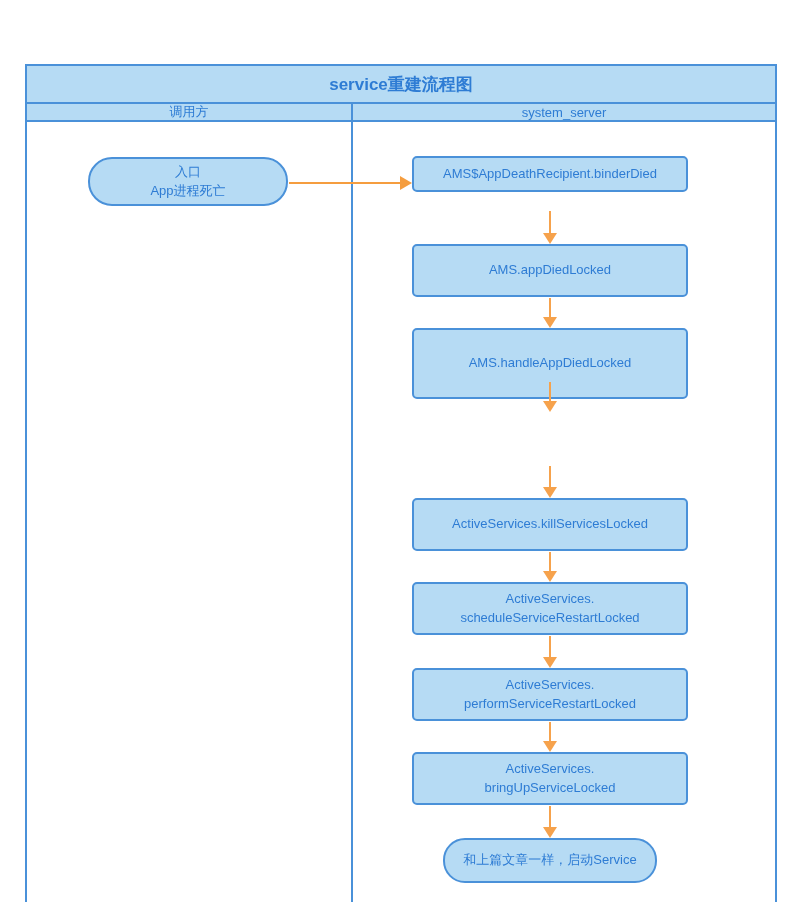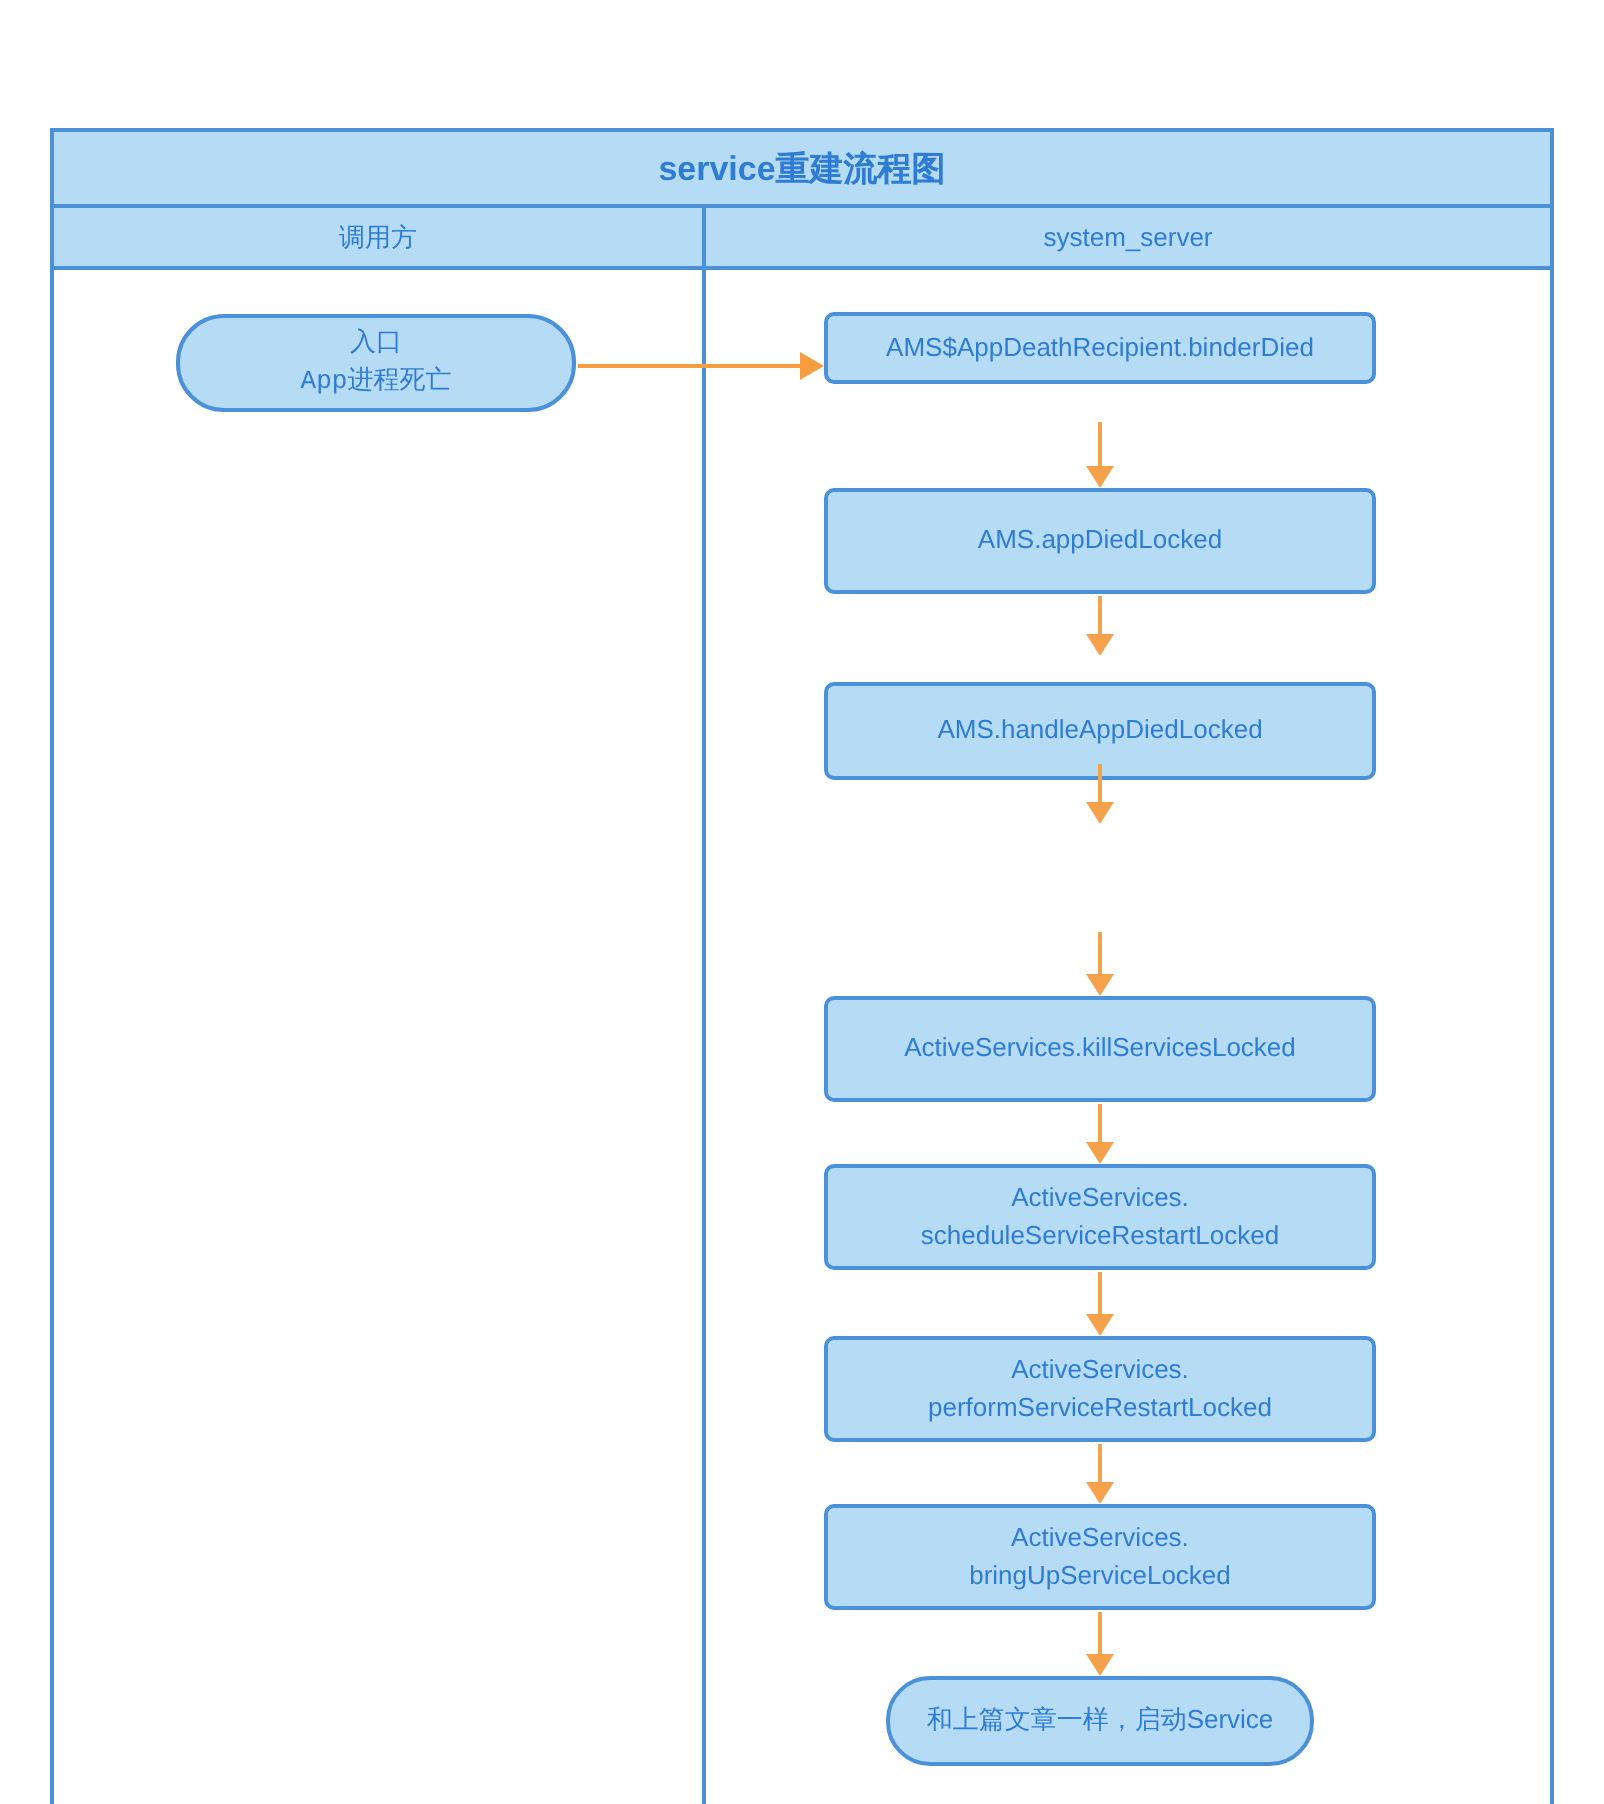--- a/index.html
+++ b/index.html
@@ -37,21 +37,21 @@
     align-items: center;
     justify-content: center;
     font-size: 17px;
     font-weight: bold;
     color: #2e7cd4;
   }
   
   .lane-header {
     position: absolute;
     top: 62px;
-    height: 33px;
+    height: 20px;
     box-sizing: border-box;
     background: #b6dbf4;
     border: 2px solid #4a91d9;
     display: flex;
     align-items: center;
     justify-content: center;
     font-size: 13px;
     color: #2e7cd4;
   }
   .lane-header.left  { left: 25px;  width: 328px; }
@@ -80,30 +80,29 @@
   }
   .node.box {
     left: 412px;
     width: 276px;
     border-radius: 5px;
   }
   .node.stadium-entry {
     left: 88px; top: 117px;
     width: 200px; height: 49px;
     border-radius: 24px;
-    font-family: Liberation Mono, monospace;
   }
   .node.stadium-end {
     left: 443px; top: 798px;
     width: 214px; height: 45px;
     border-radius: 22px;
   }
   .b1 { top: 116px; height: 36px; }
   .b2 { top: 204px; height: 53px; }
-  .b3 { top: 301px; height: 49px; }
+  .b3 { top: 288px; height: 71px; }
   .b4 { top: 372px; height: 53px; }
   .b5 { top: 458px; height: 53px; }
   .b6 { top: 542px; height: 53px; }
   .b7 { top: 628px; height: 53px; }
   .b8 { top: 712px; height: 53px; }
   
   .arrow-v {
     position: absolute;
     left: 542px;
     width: 16px;

